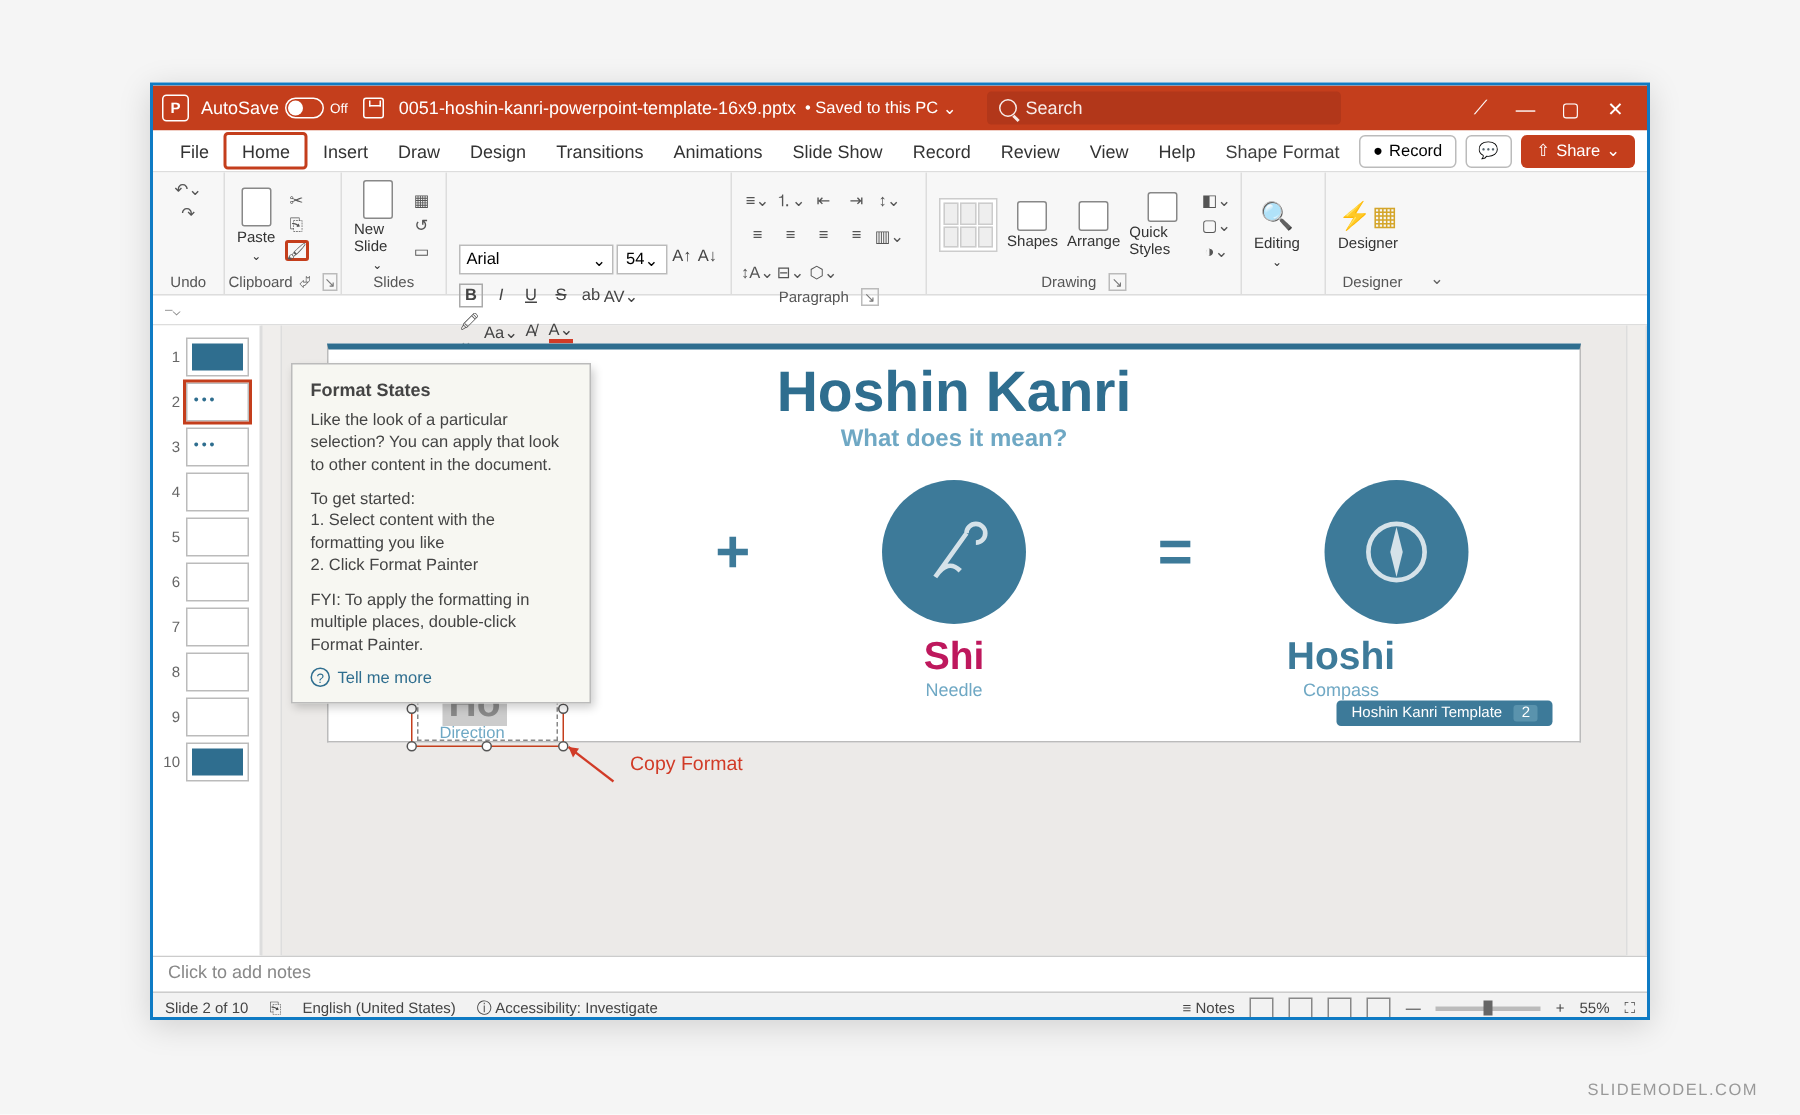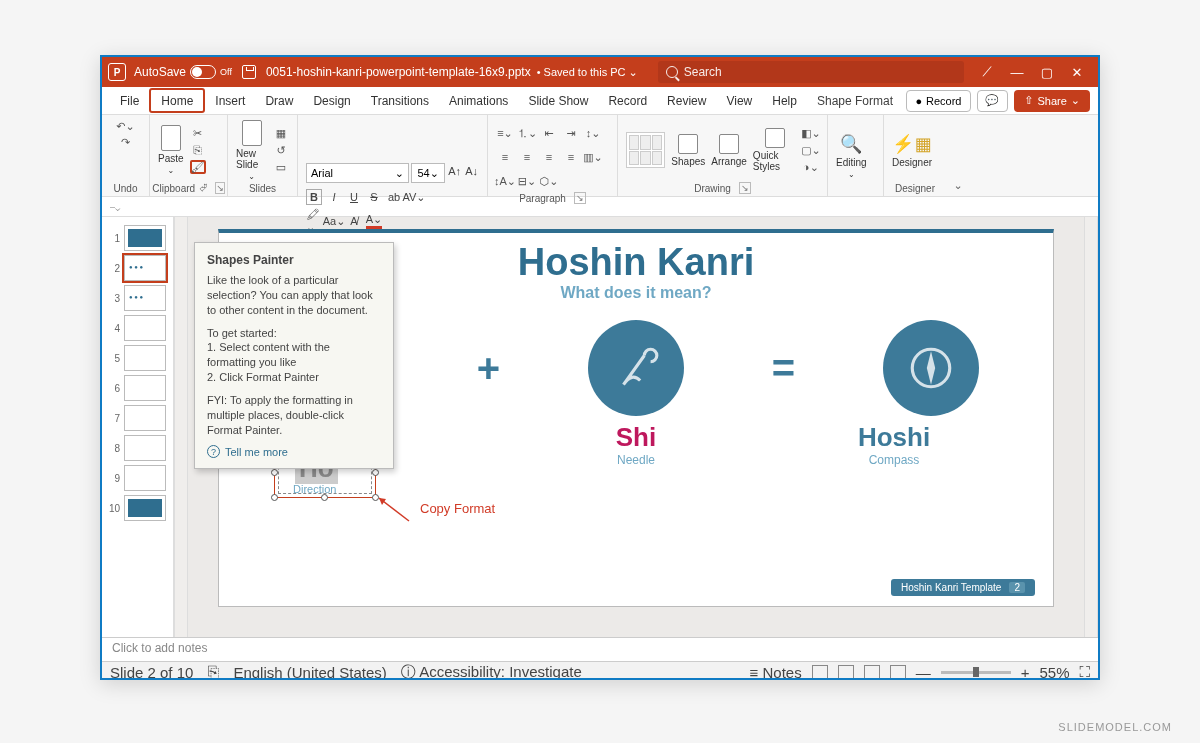--- a/index.html
+++ b/index.html
@@ -10,21 +10,21 @@
 
 .titlebar { background: #c43e1c; height: 30px; display: flex; align-items: center; padding: 0 6px; color: #fff; font-size: 12px; }
 .pptx-icon { width: 18px; height: 18px; border: 1px solid #fff; border-radius: 3px; display: flex; align-items: center; justify-content: center; font-size: 10px; font-weight: bold; margin-right: 8px; }
 .autosave { display: flex; align-items: center; gap: 4px; margin-right: 10px; }
 .toggle { width: 26px; height: 14px; border: 1px solid #fff; border-radius: 7px; position: relative; }
 .toggle::after { content: ""; width: 10px; height: 10px; background: #fff; border-radius: 50%; position: absolute; left: 1px; top: 1px; }
 .save-icon { width: 14px; height: 14px; border: 1px solid #fff; border-radius: 2px; margin-right: 10px; position:relative;}
 .save-icon::after{content:"";position:absolute;top:1px;left:3px;width:6px;height:3px;border:1px solid #fff;border-top:none;}
 .filename { margin-right: 6px; }
 .saved-badge { font-size: 11px; display: flex; align-items: center; gap: 3px; }
-.searchbox { margin-left: 20px; background: #b2371a; height: 22px; width: 306px; border-radius: 3px; display: flex; align-items: center; padding: 0 8px; gap: 6px; }
+.searchbox { margin-left: 20px; background: #b2371a; height: 22px; width: 236px; border-radius: 3px; display: flex; align-items: center; padding: 0 8px; gap: 6px; }
 .searchbox .mag { width: 12px; height: 12px; border: 1.5px solid #fff; border-radius: 50%; position: relative; opacity:.9;}
 .searchbox .mag::after { content: ""; position: absolute; width: 5px; height: 1.5px; background: #fff; bottom: -2px; right: -3px; transform: rotate(45deg); }
 .spacer { flex: 1; }
 .winbtn { width: 30px; height: 30px; display: flex; align-items: center; justify-content: center; color: #fff; font-size: 13px; }
 
 
 .tabsrow { height: 28px; background: #fff; display: flex; align-items: stretch; padding: 0 8px; border-bottom: 1px solid #ddd; font-size: 12px; }
 .tab { padding: 0 10px; display: flex; align-items: center; color: #333; cursor: pointer; }
 .tab.active { border: 2px solid #c43e1c; border-radius: 3px; margin: 1px 0; }
 .tab.shape { color: #404040; }
@@ -63,21 +63,21 @@
 .thumb .num { width: 12px; font-size: 10px; color: #666; text-align: right; }
 .thumb .mini { width: 42px; height: 26px; border: 1px solid #bbb; background: #fff; position:relative;overflow:hidden;}
 .thumb.sel .mini { outline: 2px solid #c43e1c; }
 .mini::before{content:"";position:absolute;inset:3px;background:linear-gradient(#fff,#fff);}
 .mini.blue::before{background:#2f6e8f;}
 .mini.dots::after{content:"● ● ●";position:absolute;top:8px;left:4px;font-size:6px;color:#2f6e8f;}
 
 .scrollgutter{width:14px;background:#f0eeec;border-left:1px solid #ddd;border-right:1px solid #ddd;}
 
 .canvaswrap { flex: 1; position: relative; padding: 12px 30px 0; }
-.slide { background: #fff; border: 1px solid #bbb; width: 100%; height: 378px; position: relative; border-top:4px solid #2f6e8f;}
+.slide { background: #fff; border: 1px solid #bbb; width: 100%; height: 266px; position: relative; border-top:4px solid #2f6e8f;}
 .slide h1 { text-align: center; color: #2f6e8f; font-size: 38px; font-weight: bold; margin-top: 8px; }
 .slide h2 { text-align: center; color: #6fa8c4; font-size: 16px; font-weight: bold; }
 .icons3 { display: flex; justify-content: space-around; align-items: center; margin-top: 18px; padding: 0 30px; }
 .circ { width: 96px; height: 96px; border-radius: 50%; background: #3d7a99; display:flex;align-items:center;justify-content:center;position:relative;}
 .circ svg{width:50px;height:50px;}
 .op { font-size: 40px; color: #3d7a99; font-weight: bold; }
 .labels3 { display: flex; justify-content: space-around; padding: 0 30px; margin-top: 6px; }
 .lblcol { text-align: center; width: 120px; }
 .lblcol .big { font-size: 26px; font-weight: bold; color: #3d7a99; }
 .lblcol .big.red { color: #be185d; }
@@ -97,21 +97,21 @@
 
 
 .tooltip { position: absolute; left: 92px; top: 185px; width: 200px; background: #f7f7f2; border: 1px solid #bbb; box-shadow: 2px 3px 6px rgba(0,0,0,0.2); padding: 10px 12px; font-size: 11px; color: #444; z-index: 50; }
 .tooltip .tt-title { font-weight: bold; margin-bottom: 6px; font-size:12px;}
 .tooltip p { margin-bottom: 8px; line-height: 1.35; }
 .tooltip .more { color: #2f6e8f; display:flex;align-items:center;gap:5px;margin-top:4px;}
 .tooltip .more .q{border:1.5px solid #2f6e8f;border-radius:50%;width:13px;height:13px;display:flex;align-items:center;justify-content:center;font-size:9px;}
 
 
 .notes { height: 24px; border-top: 1px solid #ccc; background: #fff; padding: 3px 10px; color: #888; font-size: 12px; }
-.status { height: 21px; background: #f2f2f2; border-top: 1px solid #ccc; display: flex; align-items: center; font-size: 15px; color: #444; padding: 0 8px; gap: 14px; }
+.status { height: 21px; background: #f2f2f2; border-top: 1px solid #ccc; display: flex; align-items: center; font-size: 10px; color: #444; padding: 0 8px; gap: 14px; }
 .status .right { margin-left: auto; display: flex; align-items: center; gap: 10px; }
 .zoomslider { width: 70px; height: 3px; background: #bbb; position: relative; }
 .zoomslider::after { content: ""; width: 6px; height: 10px; background: #666; position: absolute; left: 32px; top: -4px; }
 .viewbtn{width:16px;height:14px;border:1px solid #888;display:inline-block;}
 </style>
 </head>
 <body>
 
 <div class="frame">
 
@@ -431,21 +431,21 @@
         <div class="footer-pill">
           <span>Hoshin Kanri Template</span>
           <span class="pg">2</span>
         </div>
       </div>
     </div>
     <div class="scrollgutter"></div>
   </div>
 
   <div class="tooltip">
-    <div class="tt-title">Shapes Painter</div>
+    <div class="tt-title">Format States</div>
     <p>Like the look of a particular selection? You can apply that look to other content in the document.</p>
     <p><span>To get started:</span><br><span>1. Select content with the formatting you like</span><br><span>2. Click Format Painter</span><br></p>
     <p>FYI: To apply the formatting in multiple places, double-click Format Painter.</p>
     <div class="more">
         <span class="q">?</span>
         <span>Tell me more</span>
       </div>
   </div>
 
   <div class="notes">Click to add notes</div>

